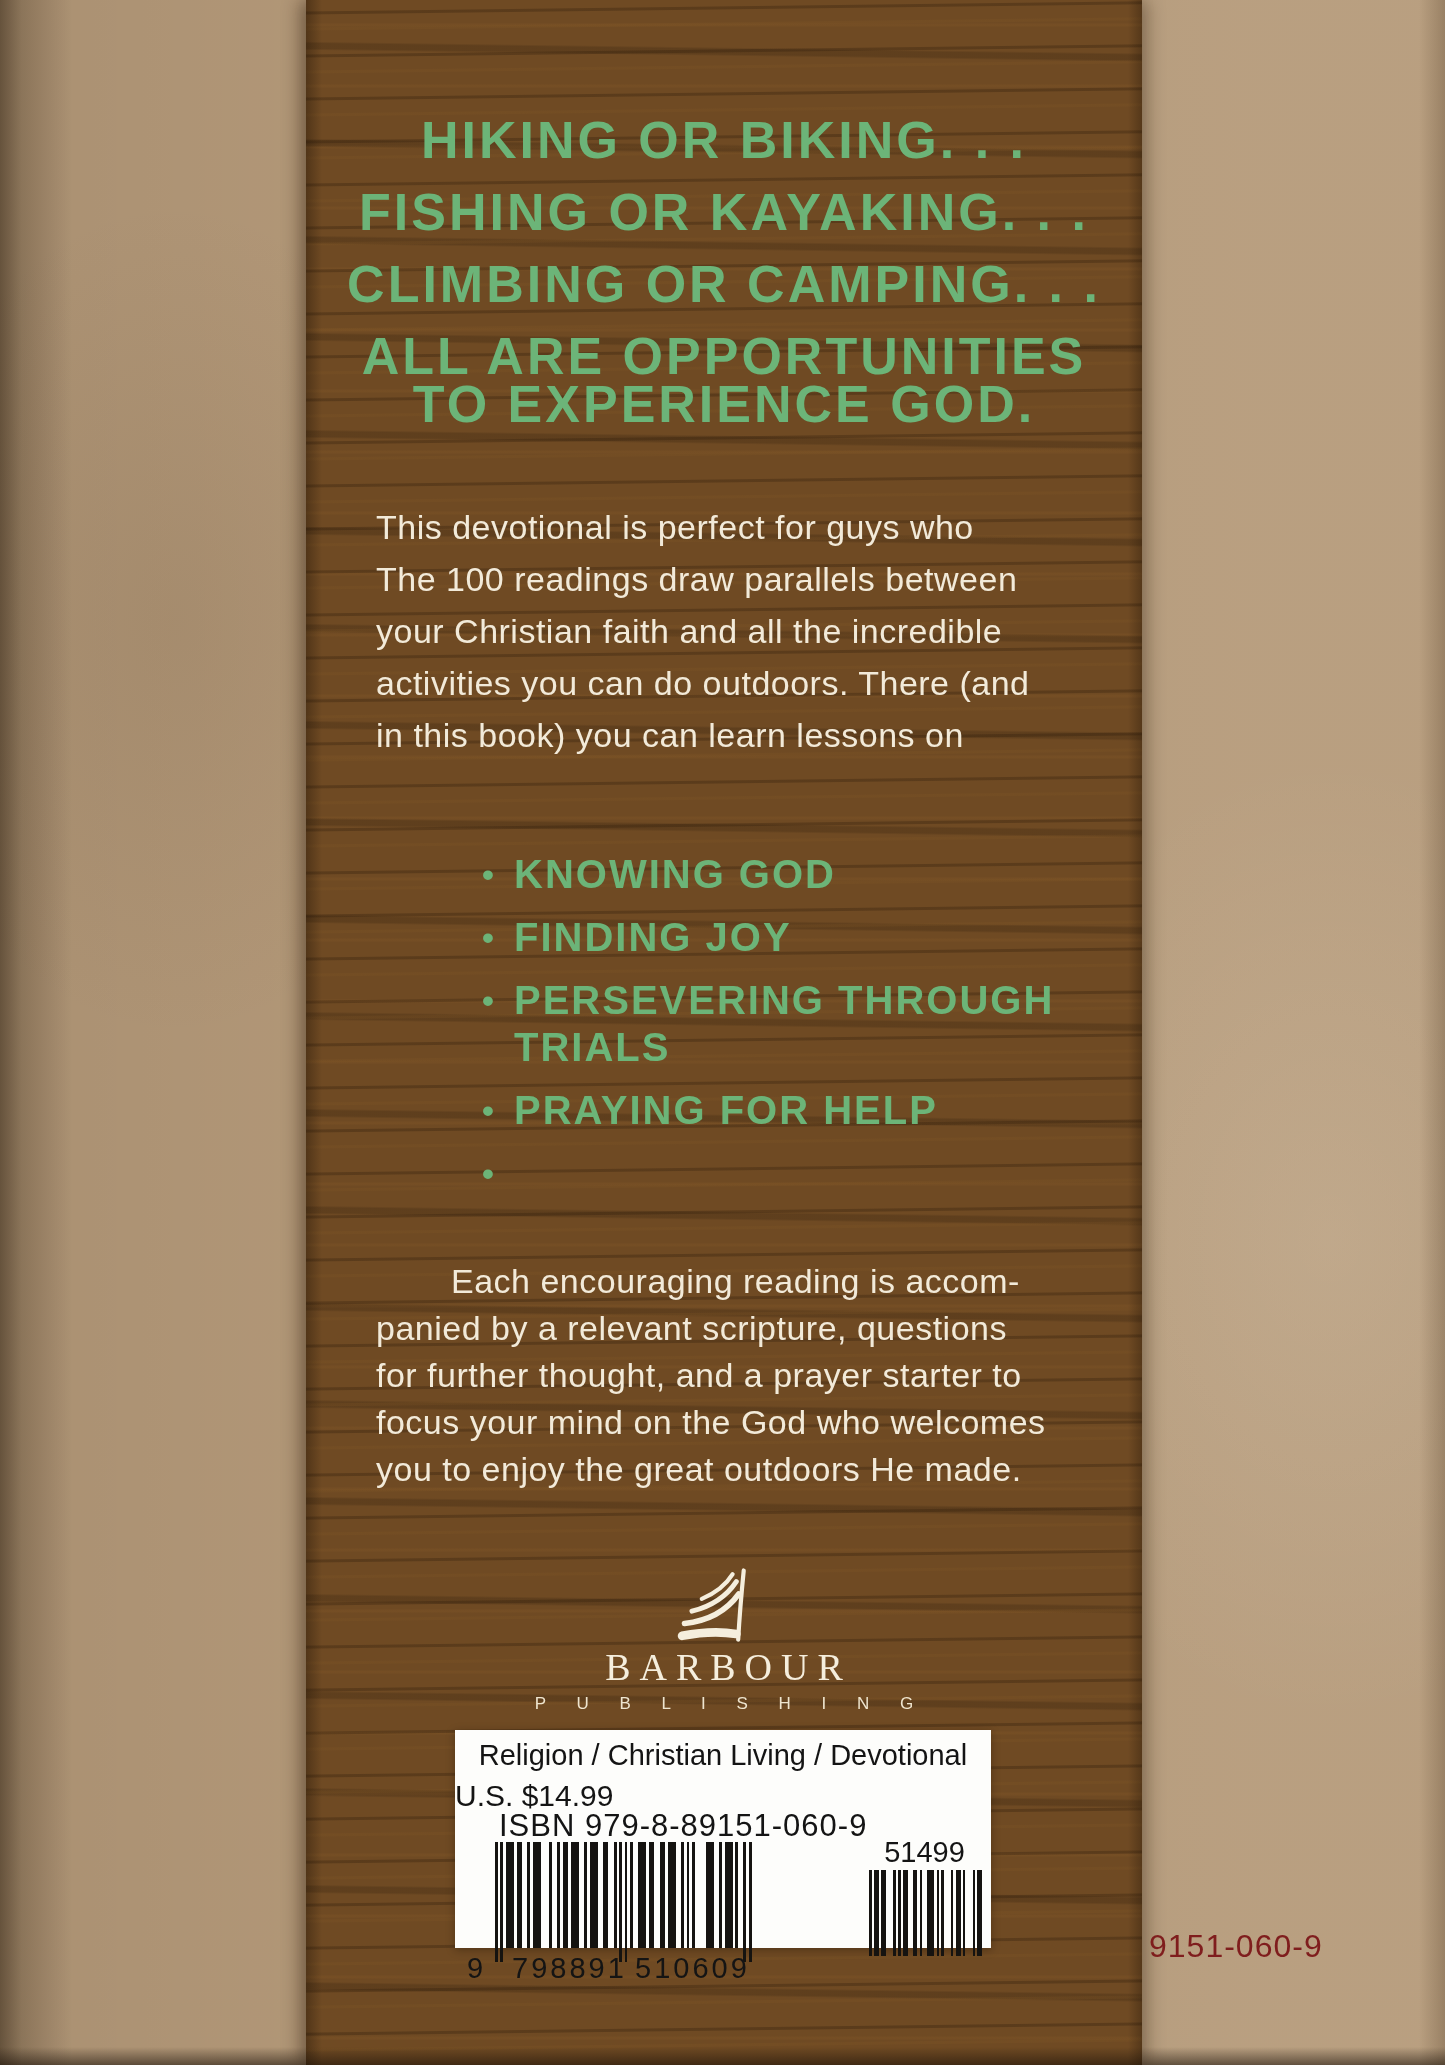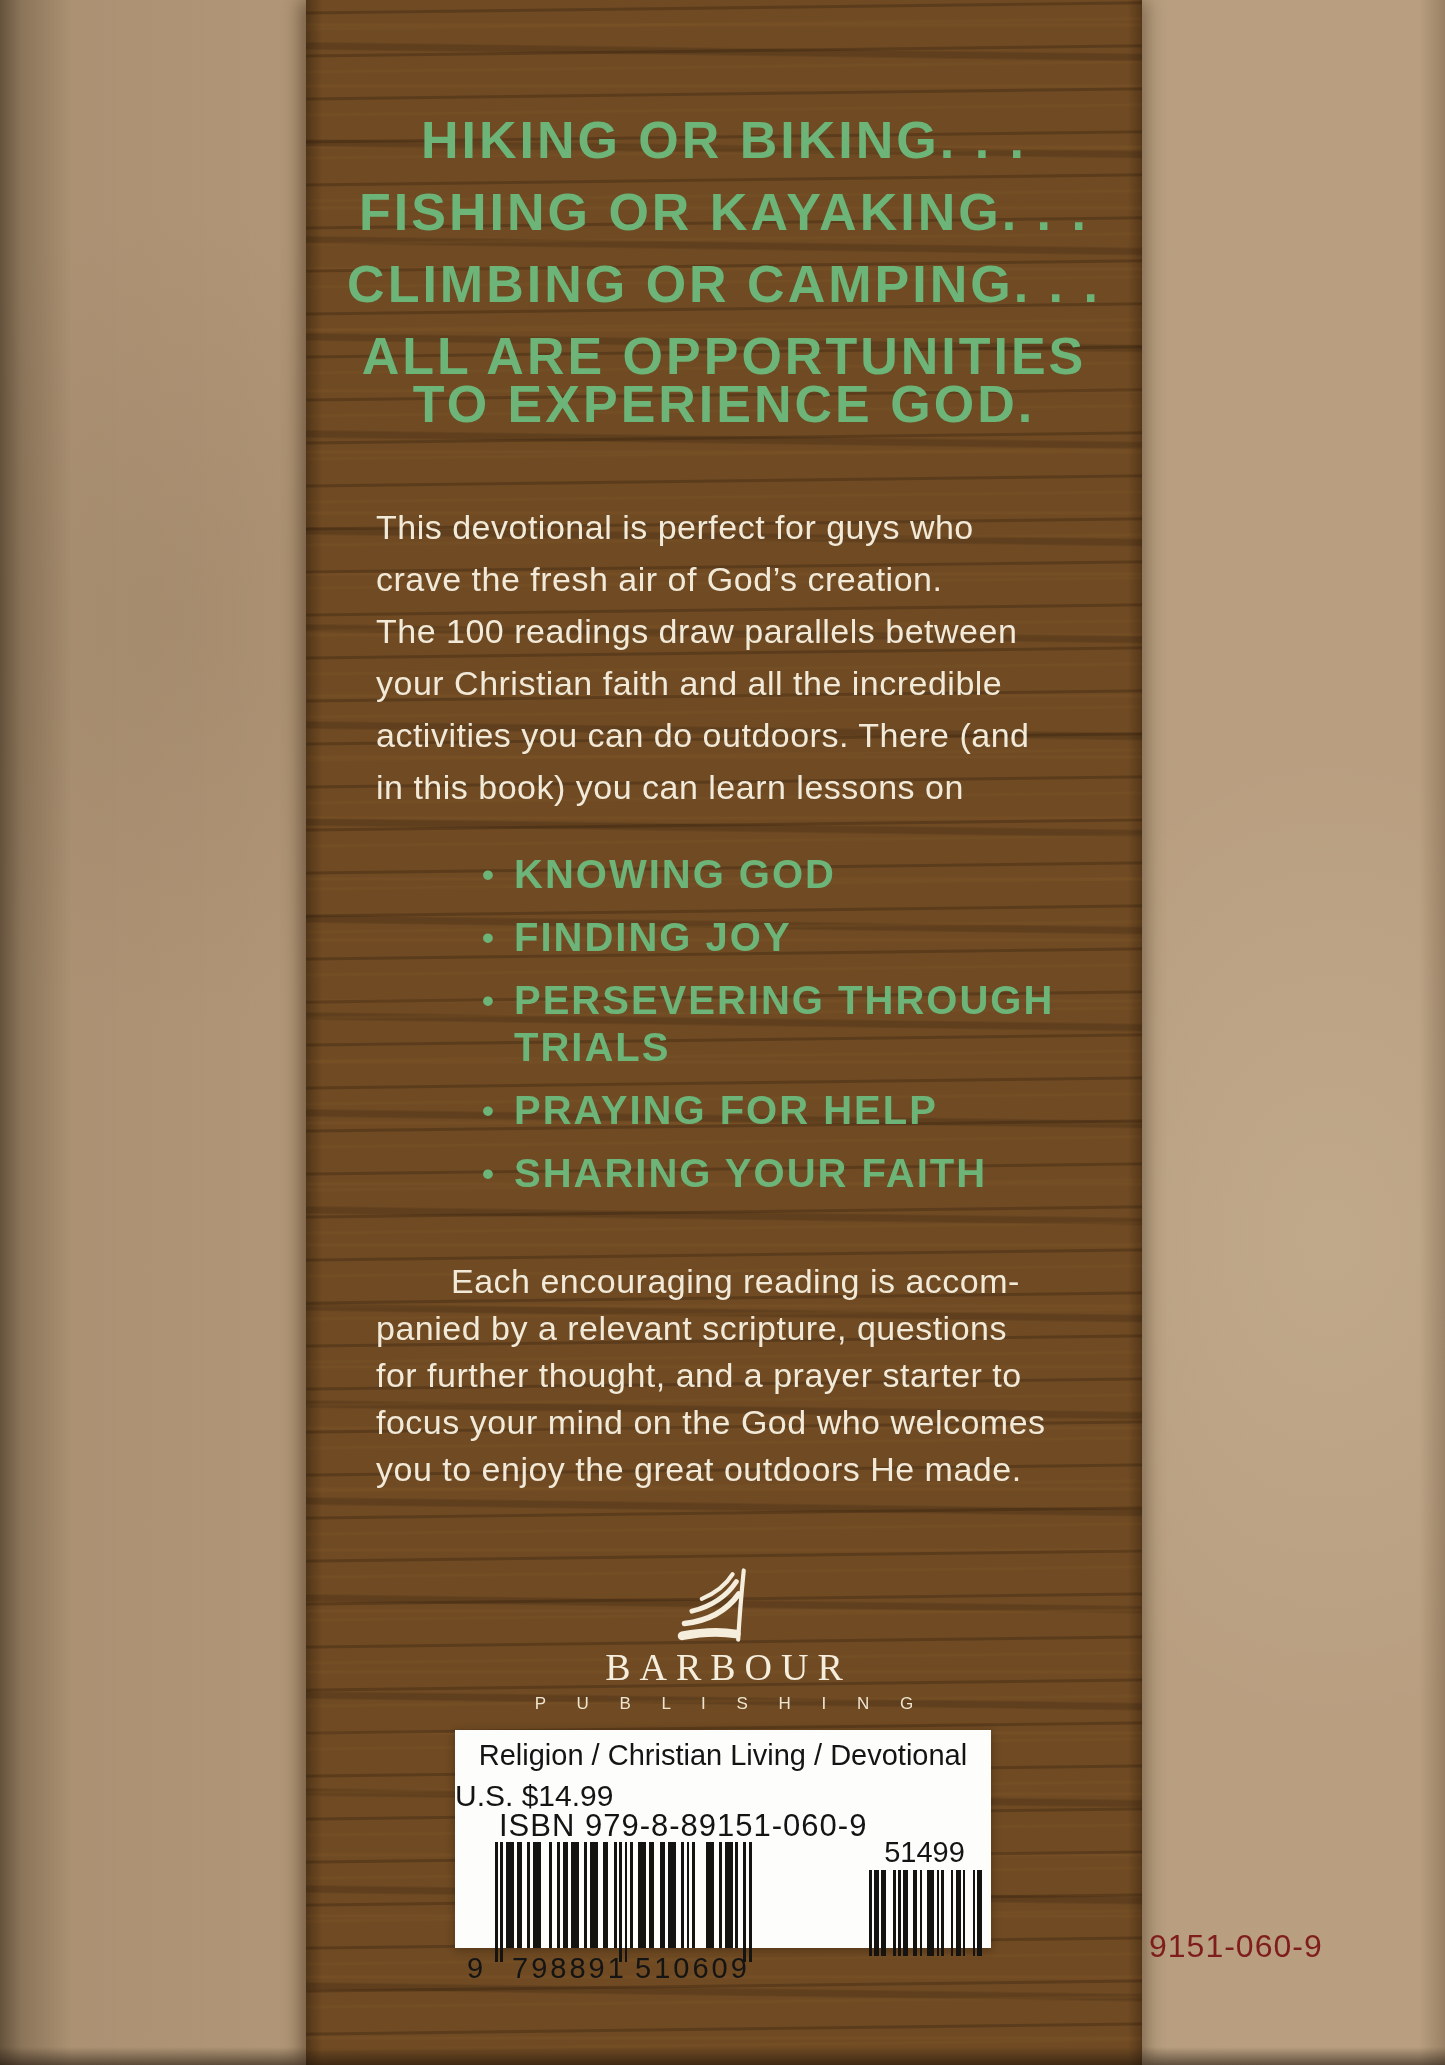--- a/index.html
+++ b/index.html
@@ -106,21 +106,20 @@
       <div class="hl-line">FISHING OR KAYAKING. . .</div>
       <div class="hl-line">CLIMBING OR CAMPING. . .</div>
       <div class="hl-wrap">
         <div class="hl-line">ALL ARE OPPORTUNITIES</div>
         <div class="hl-line">TO EXPERIENCE GOD.</div>
       </div>
     </div>
 
     <div class="para para1">
       <div class="pline">This devotional is perfect for guys who</div>
-      <div class="pline">crave the fresh air of God’s creation.</div>
       <div class="pline">The 100 readings draw parallels between</div>
       <div class="pline">your Christian faith and all the incredible</div>
       <div class="pline">activities you can do outdoors. There (and</div>
       <div class="pline">in this book) you can learn lessons on</div>
     </div>
 
     <ul class="bullets">
       <li>
         <span class="dot">•</span>
         <span>KNOWING GOD</span>
@@ -132,21 +131,20 @@
       <li>
         <span class="dot">•</span>
         <span>PERSEVERING THROUGH TRIALS</span>
       </li>
       <li>
         <span class="dot">•</span>
         <span>PRAYING FOR HELP</span>
       </li>
       <li>
         <span class="dot">•</span>
-        <span>SHARING YOUR FAITH</span>
       </li>
     </ul>
 
     <div class="para para2">
       <div class="pline indent">Each encouraging reading is accom-</div>
       <div class="pline">panied by a relevant scripture, questions</div>
       <div class="pline">for further thought, and a prayer starter to</div>
       <div class="pline">focus your mind on the God who welcomes</div>
       <div class="pline">you to enjoy the great outdoors He made.</div>
     </div>

